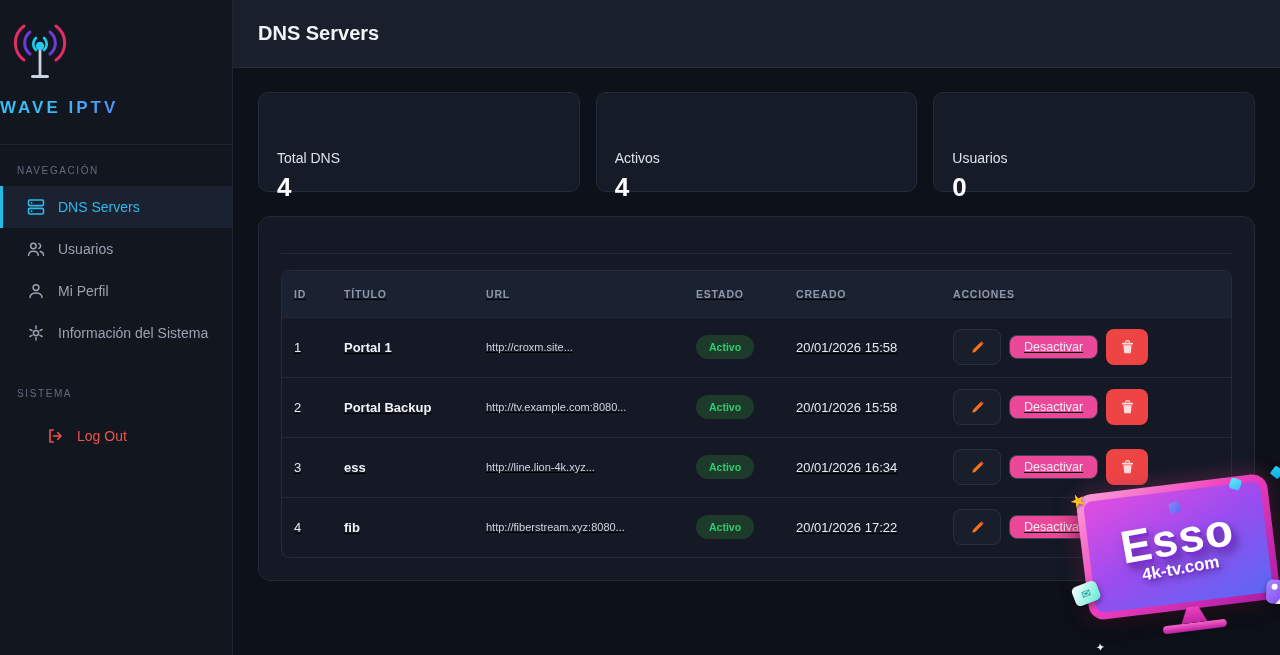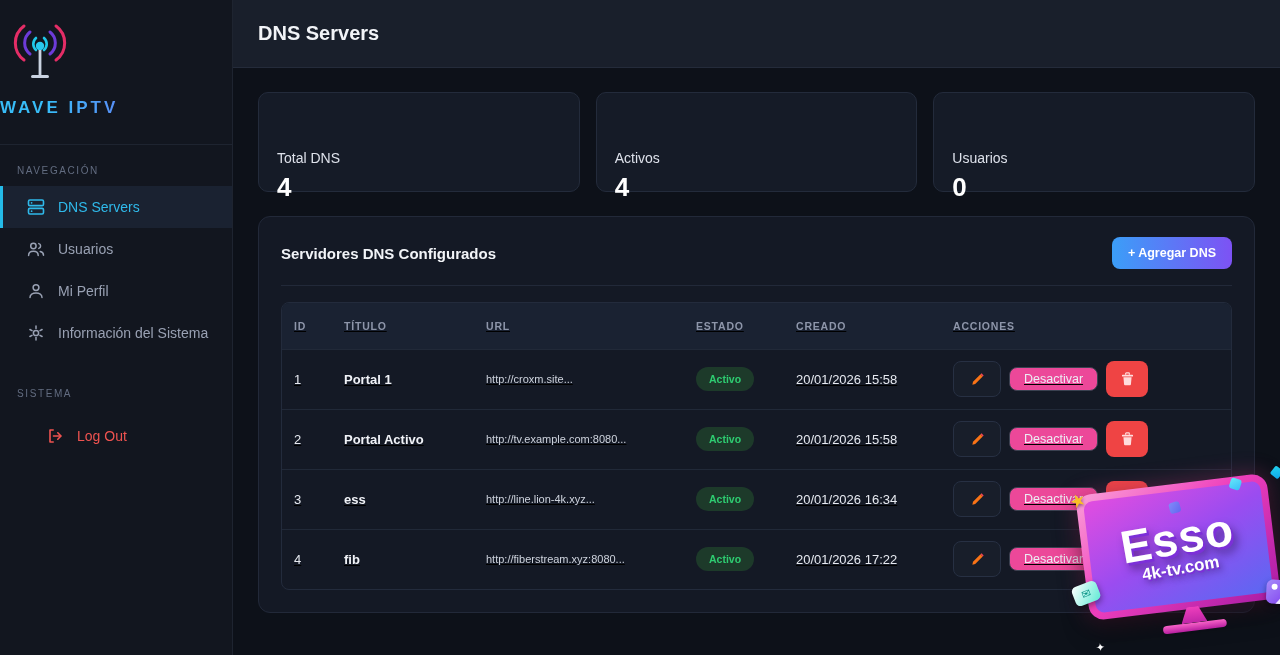--- a/index.html
+++ b/index.html
@@ -204,24 +204,20 @@
         <div class="stat-label">Activos</div>
         <div class="stat-value">4</div>
       </div>
       <div class="stat-card">
         <div class="stat-label">Usuarios</div>
         <div class="stat-value">0</div>
       </div>
     </div>
 
     <section class="panel">
-      <div class="panel-head">
-        <div class="panel-title">Servidores DNS Configurados</div>
-        <button class="add-btn">+ Agregar DNS</button>
-      </div>
       <div class="panel-sep"></div>
 
       <div class="tbl-wrap">
         <table>
           <colgroup>
             <col class="c-id">
               <col class="c-title">
               <col class="c-url">
             <col class="c-estado">
               <col class="c-creado">
@@ -260,21 +256,21 @@
                       <path d="M5 3V1.8A.8.8 0 0 1 5.8 1h2.4a.8.8 0 0 1 .8.8V3" stroke="#ffdcdc" stroke-width="1.3" fill="none"></path>
                       <path d="M2.6 5.6h8.8l-.7 7.6a1 1 0 0 1-1 .9H4.3a1 1 0 0 1-1-.9l-.7-7.6z" fill="#ffdcdc"></path>
                     </svg>
                   </button>
                 </div>
               </td>
             </tr>
 
             <tr>
               <td class="cell-id">2</td>
-              <td class="cell-title">Portal Activo</td>
+              <td class="cell-title">Portal Backup</td>
               <td class="cell-url">http://tv.example.com:8080...</td>
               <td><span class="badge">Activo</span></td>
               <td class="cell-date">20/01/2026 15:58</td>
               <td>
                 <div class="actions">
                   <button class="icon-btn">
                     <svg width="15" height="15" viewBox="0 0 16 16">
                       <path d="M2.5 13.5l.7-3 8-8 2.3 2.3-8 8-3 .7z" fill="#f97316"></path>
                       <path d="M11.2 2.5l1.1-1.1 2.3 2.3-1.1 1.1z" fill="#ef4455"></path>
                     </svg>

